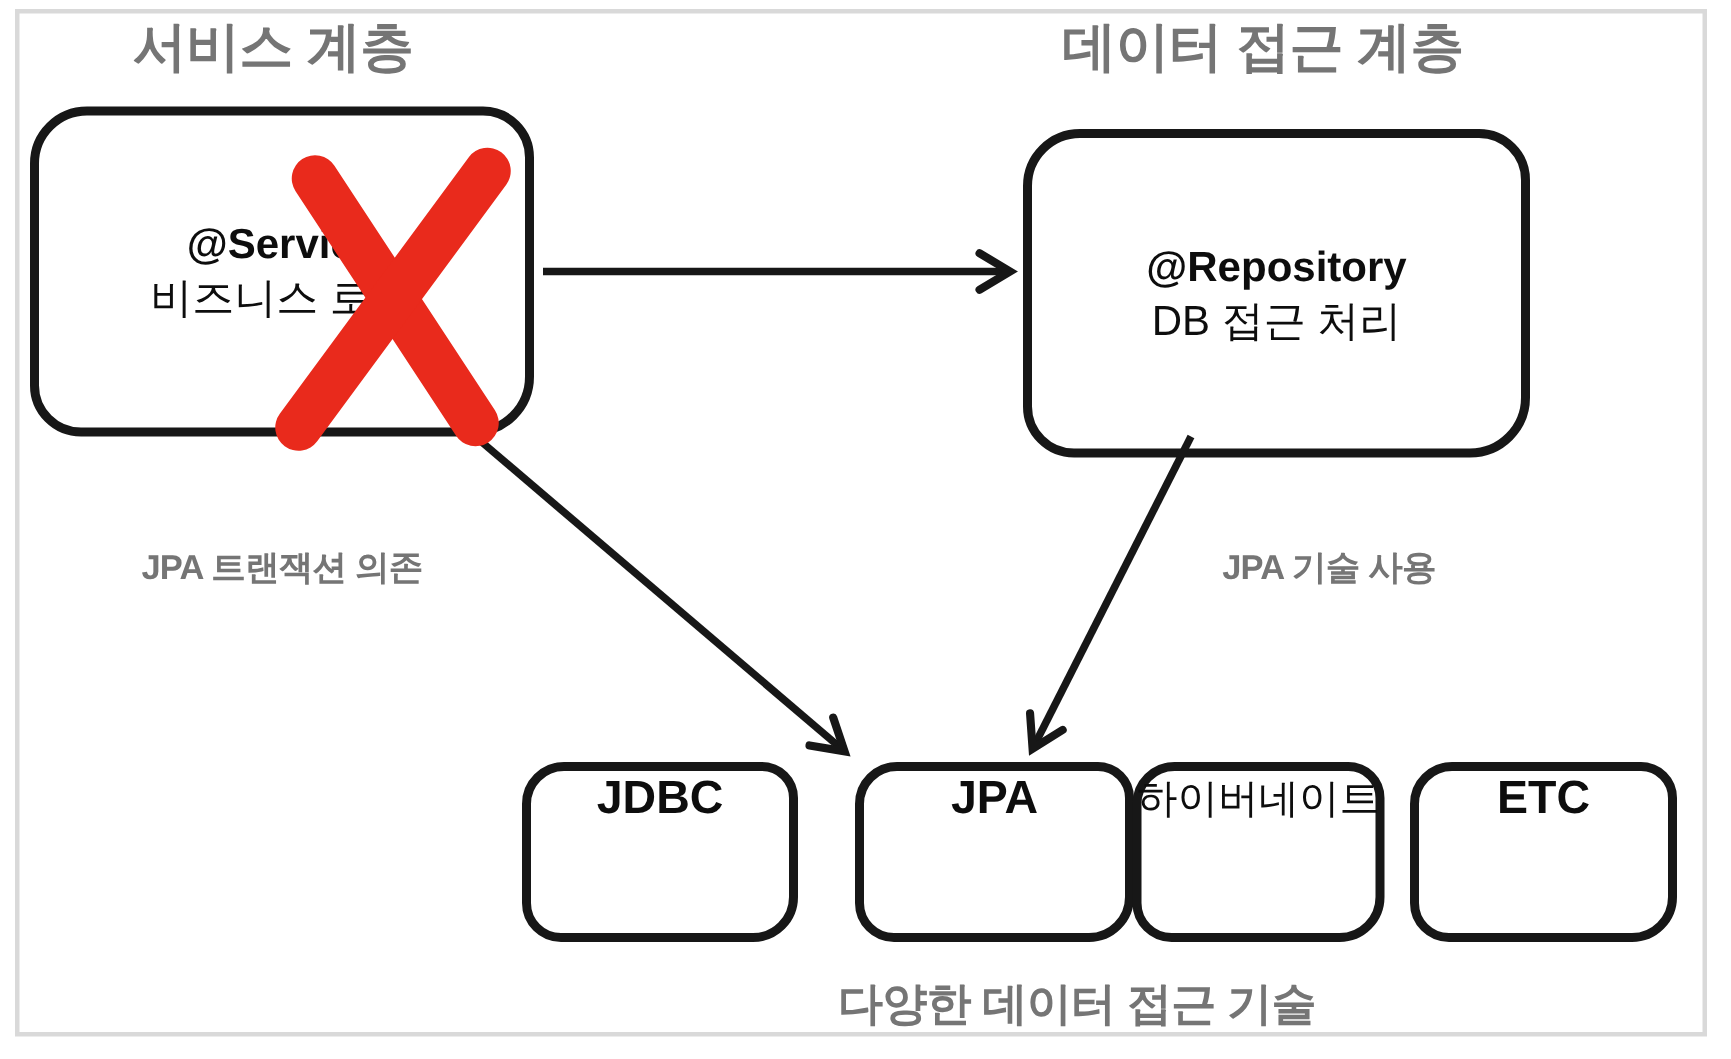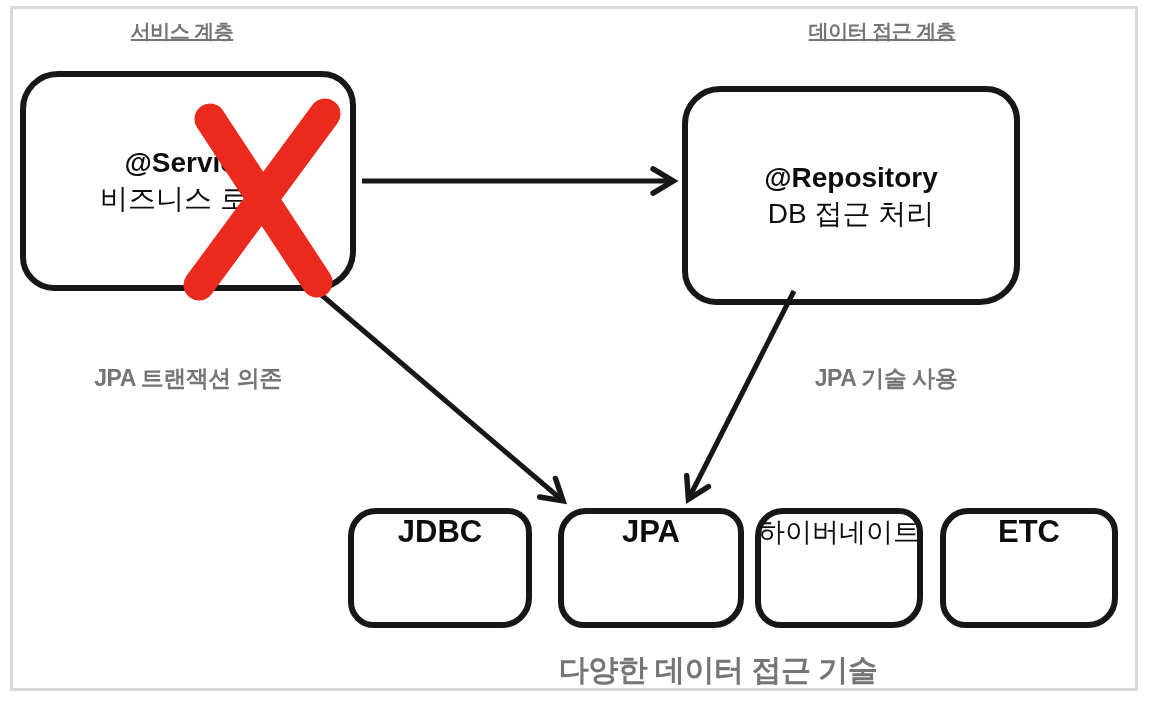--- a/index.html
+++ b/index.html
@@ -26,23 +26,23 @@
 
   
   .gray-label {
     position: absolute;
     color: #757575;
     font-weight: bold;
     text-align: center;
     letter-spacing: -0.5px;
     white-space: nowrap;
   }
-  .layer-header { font-size: 20px; line-height: 36px; top: 13px; width: 320px; text-decoration: underline; }
+  .layer-header { font-size: 36px; line-height: 36px; top: 13px; width: 320px; }
   #hdr-service   { left: 22px; }
-  #hdr-data      { left: 722px; }
+  #hdr-data      { left: 682px; }
 
   .edge-label { font-size: 23px; line-height: 32px; top: 362px; width: 300px; }
   #lbl-left  { left: 38px; }
   #lbl-right { left: 736px; }
 
   .caption { font-size: 30px; line-height: 36px; top: 652px; left: 418px; width: 600px; }
 
   
   .node {
     position: absolute;
@@ -67,21 +67,21 @@
     top: 508px;
     height: 120px;
     border: 6px solid #171717;
     border-radius: 28px 24px 30px 26px;
     background: #ffffff;
     display: flex;
     align-items: flex-start;
     justify-content: center;
   }
   #tech-jdbc      { left: 348px; width: 184px; }
-  #tech-jpa       { left: 558px; width: 186px; }
+  #tech-jpa       { left: 570px; width: 186px; }
   #tech-hibernate { left: 755px; width: 168px; }
   #tech-etc       { left: 940px; width: 178px; }
   .tech-label     { font-size: 31px; font-weight: bold; white-space: nowrap; }
   .tech-label.kr  { font-size: 27px; font-weight: normal; }
 
   
   .arrows, .cross {
     position: absolute;
     pointer-events: none;
   }

